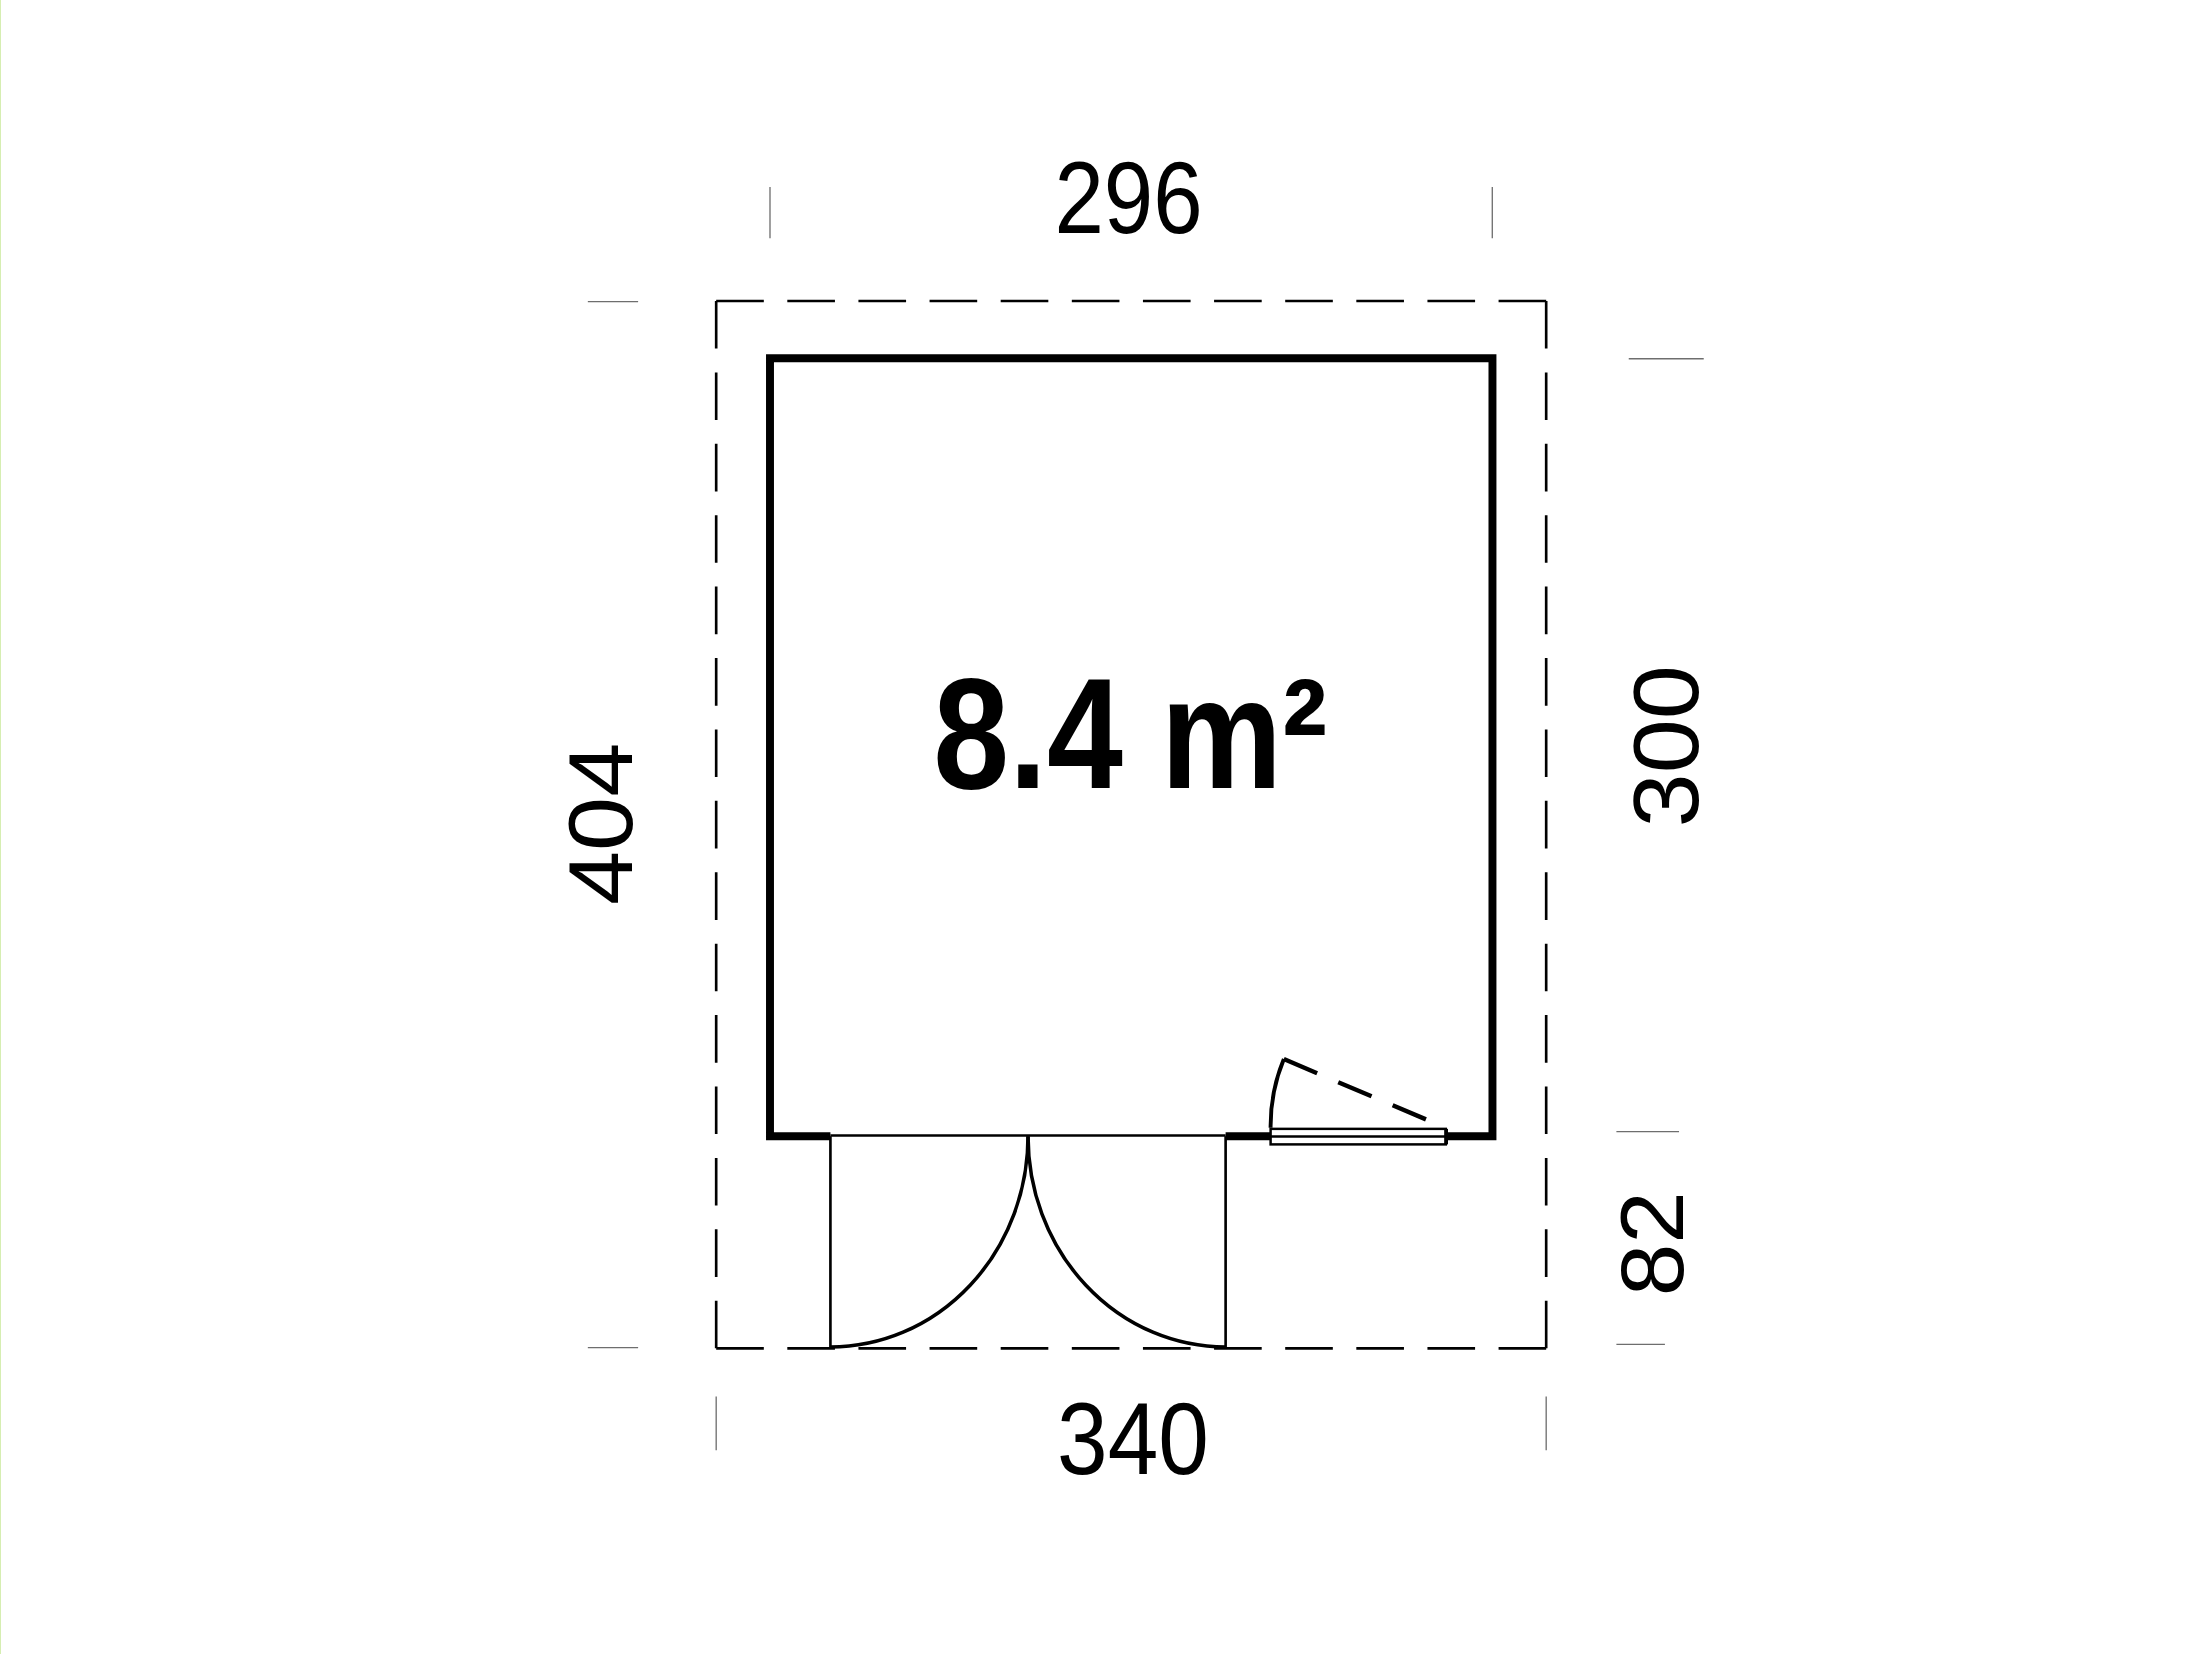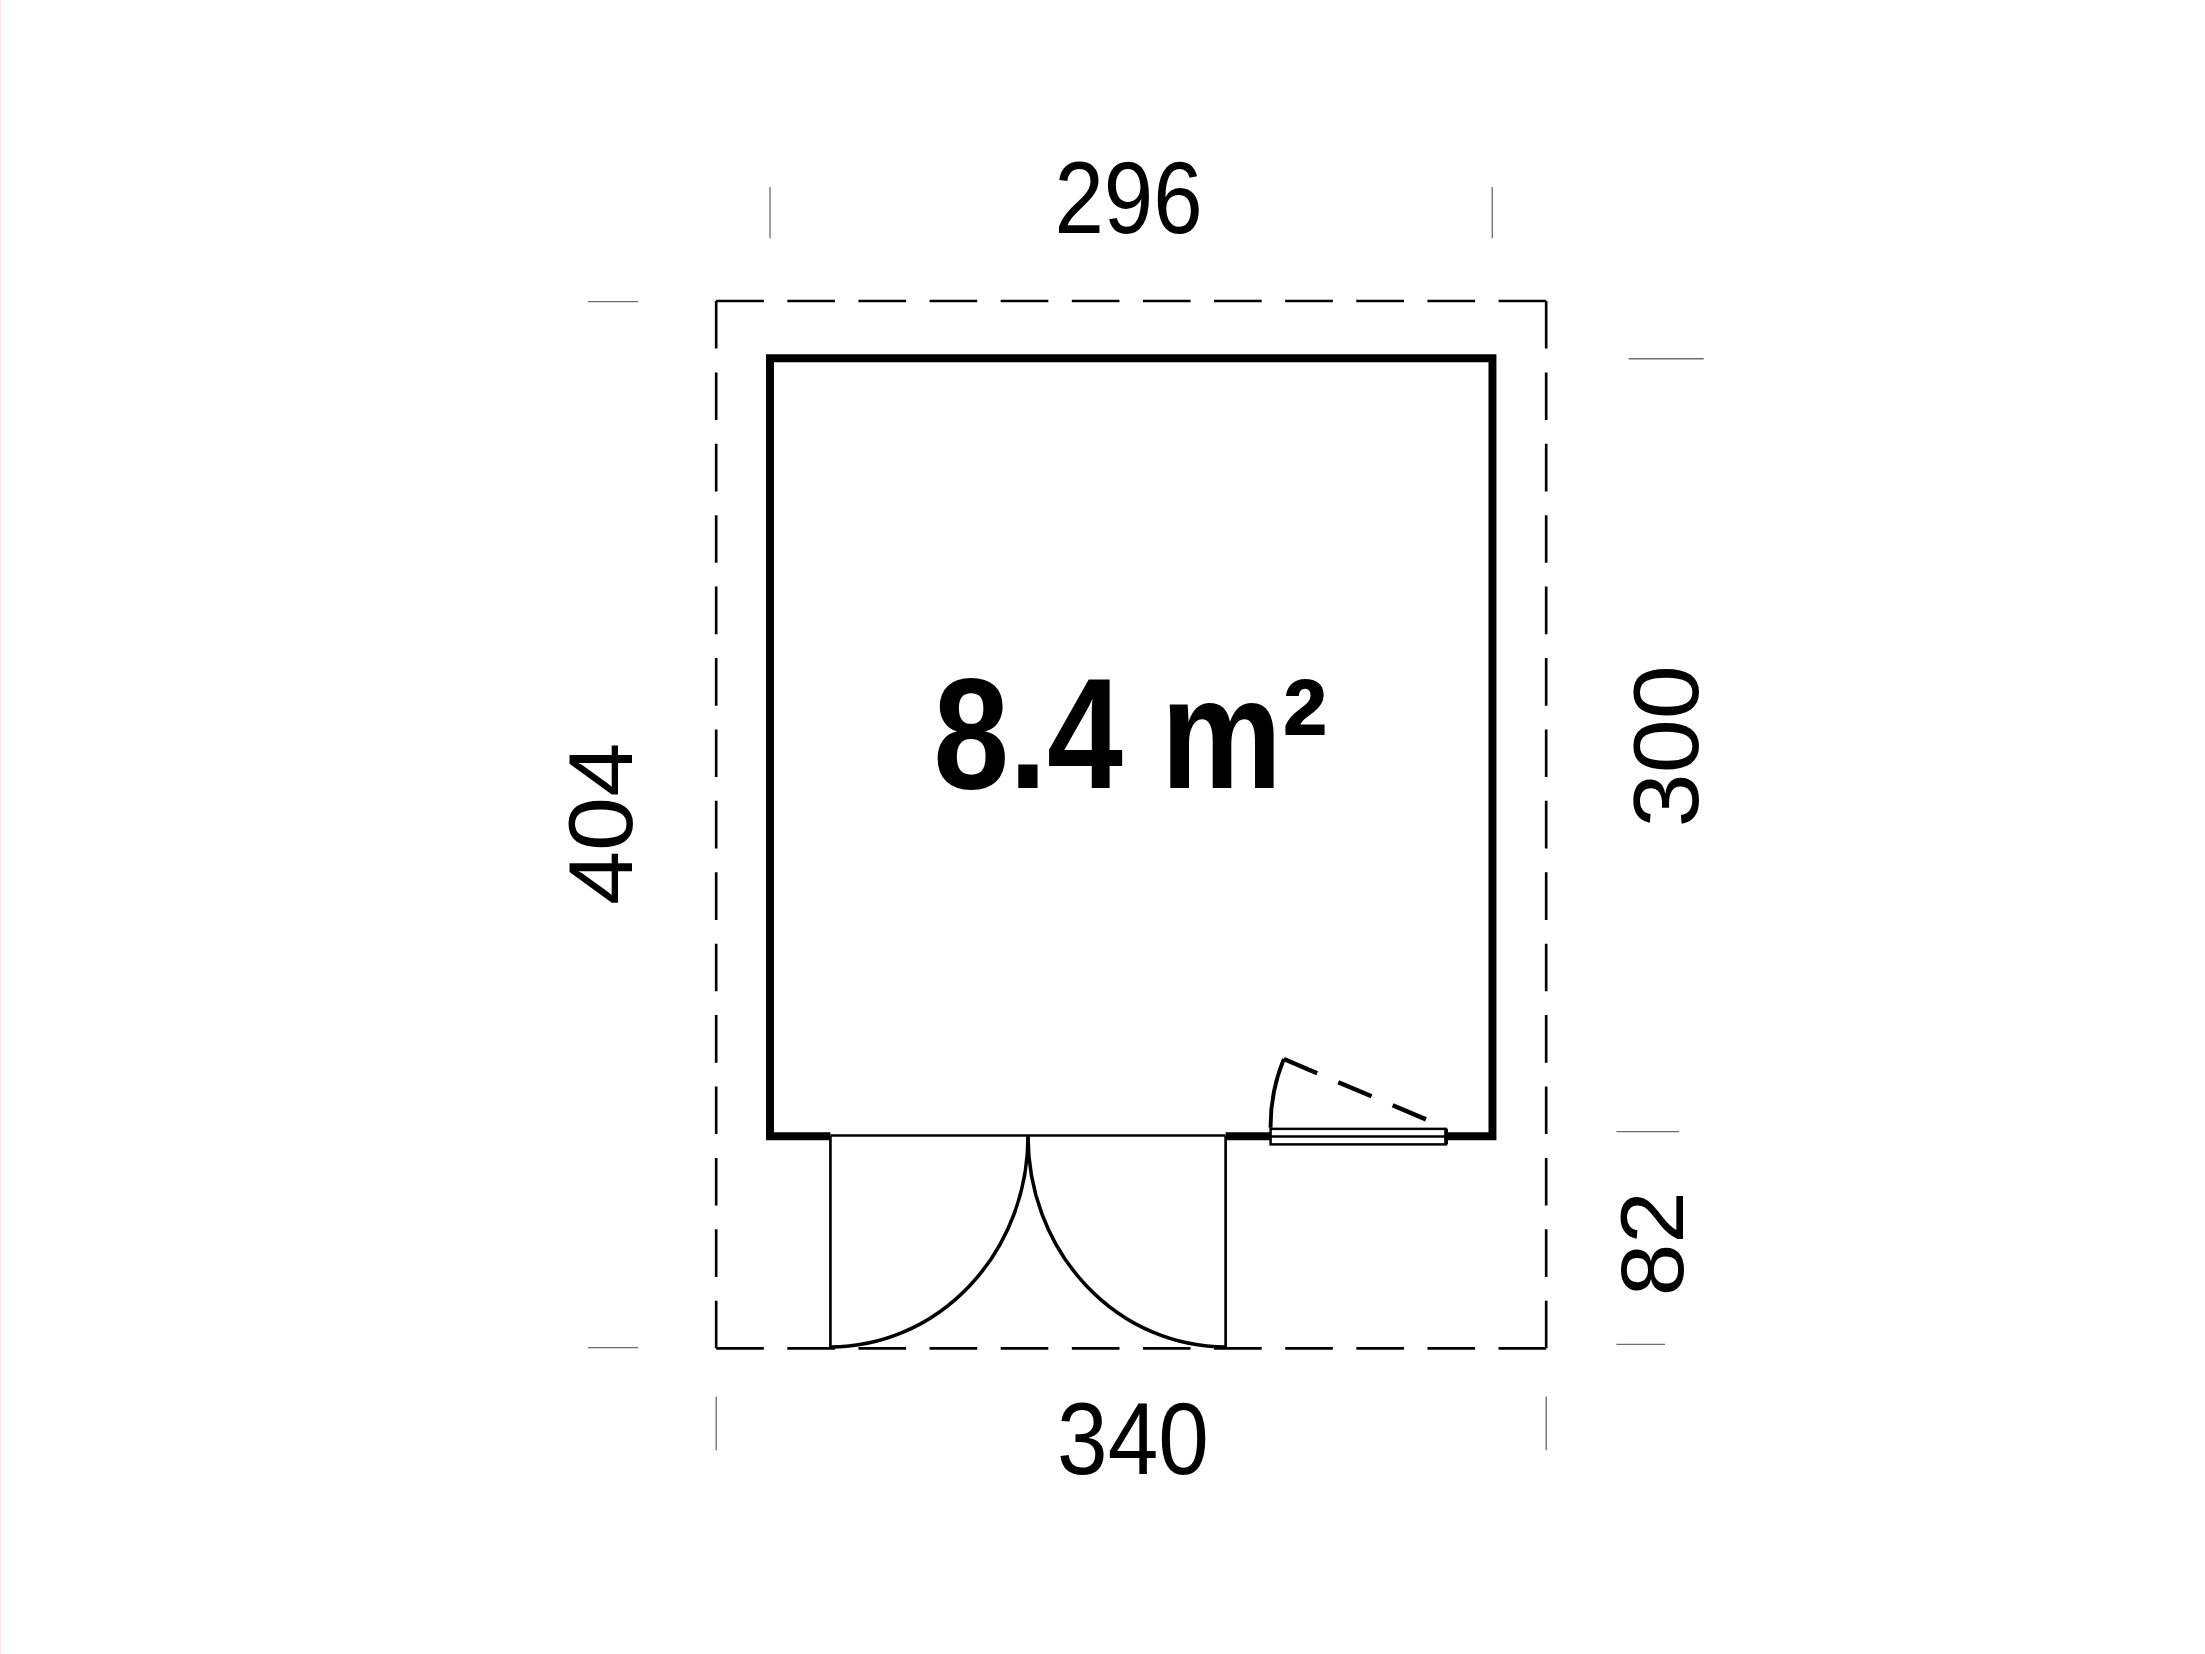--- a/index.html
+++ b/index.html
@@ -1,16 +1,16 @@
 <!DOCTYPE html>
 <html style="font-size:14px"><head>
 <meta charset="utf-8">
 <style>
   html,body{margin:0;padding:0;background:#ffffff;}
-  .page{width:2010px;height:1654px;position:relative;background:#f9a8d4;overflow:hidden;}
+  .page{width:2010px;height:1654px;position:relative;background:#84cc16;overflow:hidden;}
   svg text{font-family:"Liberation Sans", sans-serif;fill:#000000;}
 </style>
 </head>
 <body>
 <div class="page">
 <svg width="2206" height="1654" viewBox="0 0 2500 1875" xmlns="http://www.w3.org/2000/svg">
 
   <rect x="0" y="0" width="2500" height="1875" fill="#ffffff"></rect>
 
   <g stroke="#000000" stroke-width="3" fill="none">

